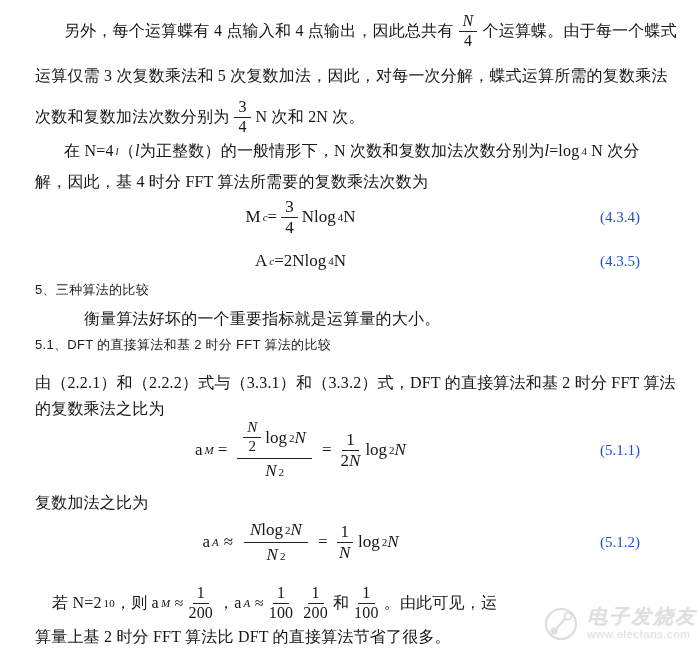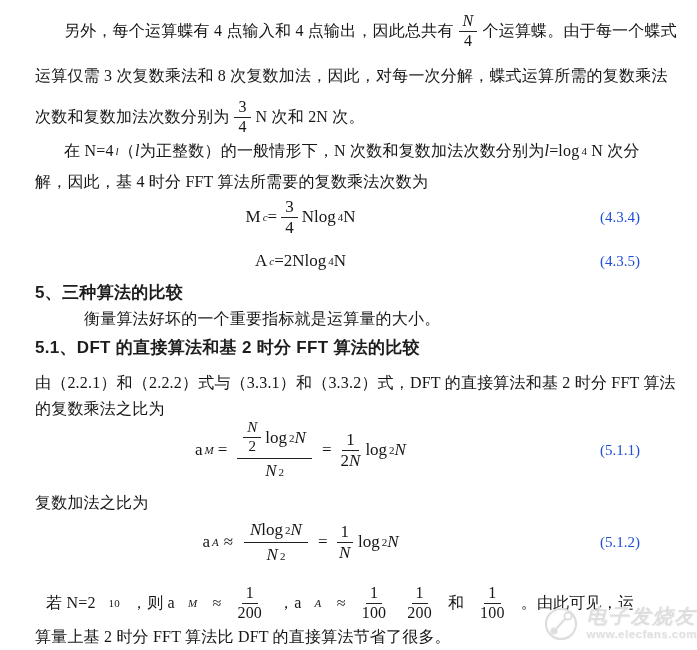--- a/index.html
+++ b/index.html
@@ -6,21 +6,21 @@
   body{width:697px;height:650px;overflow:hidden;
        font-family:"Liberation Serif","DejaVu Serif",serif;color:#161616;}
   .page{position:relative;width:697px;height:650px;background:#ffffff;}
 
   .line{position:absolute;display:flex;align-items:center;white-space:pre;
         font-size:16px;line-height:1.25;}
   .cjk{letter-spacing:0.2px;}
 
   
   .heading{position:absolute;font-family:"Liberation Sans","DejaVu Sans",sans-serif;
-           font-weight:bold;font-size:17px;color:#1d1d1d;letter-spacing:0.3px;}
+           font-weight:normal;font-size:13px;color:#1d1d1d;letter-spacing:0.3px;}
 
   
   .math{font-size:17px;}
   .v{font-style:italic;}
   sub.m,sup.m{font-size:11px;line-height:0;margin-left:2px;font-style:italic;}
   sub.r,sup.r{font-size:11px;line-height:0;margin-left:2px;font-style:normal;}
 
   .frac{display:inline-flex;flex-direction:column;align-items:center;
         vertical-align:middle;line-height:1.05;margin:0 5px;font-size:16px;}
   .frac .fn{padding:0 4px 1px;border-bottom:1.4px solid #222;}
@@ -38,39 +38,39 @@
   .eqnum{position:absolute;right:57px;top:50%;transform:translateY(-50%);
          font-size:15px;color:#1d4ed8;}
 
   
   .watermark{position:absolute;right:0px;bottom:4px;display:flex;align-items:center;
              gap:5px;user-select:none;}
   .wm-text{display:flex;flex-direction:column;align-items:flex-start;line-height:1;}
   .wm-brand{font-family:"Liberation Sans","DejaVu Sans",sans-serif;font-weight:bold;
             font-style:italic;font-size:20px;color:#dedede;
             text-shadow:1px 1px 0 #f7f7f7;letter-spacing:2px;}
-  .wm-url{font-family:"Liberation Sans","DejaVu Sans",sans-serif;font-weight:bold;
+  .wm-url{font-family:"Liberation Sans","DejaVu Sans",sans-serif;font-weight:normal;
           font-size:11.5px;color:#e0e0e0;text-shadow:1px 1px 0 #f7f7f7;margin-top:3px;
           letter-spacing:0.5px;}
 </style>
 </head>
 <body>
 
 <div class="page">
 
   <div class="line cjk" style="left:64px;top:6px;height:50px;">
     <span>另外，每个运算蝶有 4 点输入和 4 点输出，因此总共有</span>
     <span class="frac">
       <span class="fn v">N</span>
       <span class="fd">4</span>
     </span>
     <span>个运算蝶。由于每一个蝶式</span>
   </div>
   <div class="line cjk" style="left:35px;top:62px;height:28px;">
-    <span>运算仅需 3 次复数乘法和 8 次复数加法，因此，对每一次分解，蝶式运算所需的复数乘法</span>
+    <span>运算仅需 3 次复数乘法和 5 次复数加法，因此，对每一次分解，蝶式运算所需的复数乘法</span>
   </div>
   <div class="line cjk" style="left:35px;top:92px;height:50px;">
     <span>次数和复数加法次数分别为</span>
     <span class="frac">
       <span class="fn">3</span>
       <span class="fd">4</span>
     </span>
     <span>N 次和 2N 次。</span>
   </div>
 
@@ -183,21 +183,21 @@
         <span class="fn">1</span>
         <span class="fd v">N</span>
       </span>
       <span>log</span>
         <sub class="r">2</sub>
         <span class="v"> N</span>
     </div>
     <span class="eqnum">(5.1.2)</span>
   </div>
 
-  <div class="line cjk" style="left:46px;top:580px;height:46px;gap:11px;">
+  <div class="line cjk" style="left:52px;top:580px;height:46px;">
     <span>若 N=2</span><sup class="r">10</sup><span>，则 a</span><sub class="m">M</sub><span> ≈</span>
     <span class="frac">
       <span class="fn">1</span>
       <span class="fd">200</span>
     </span>
     <span>，a</span><sub class="m">A</sub><span> ≈</span>
     <span class="frac">
       <span class="fn">1</span>
       <span class="fd">100</span>
     </span>

